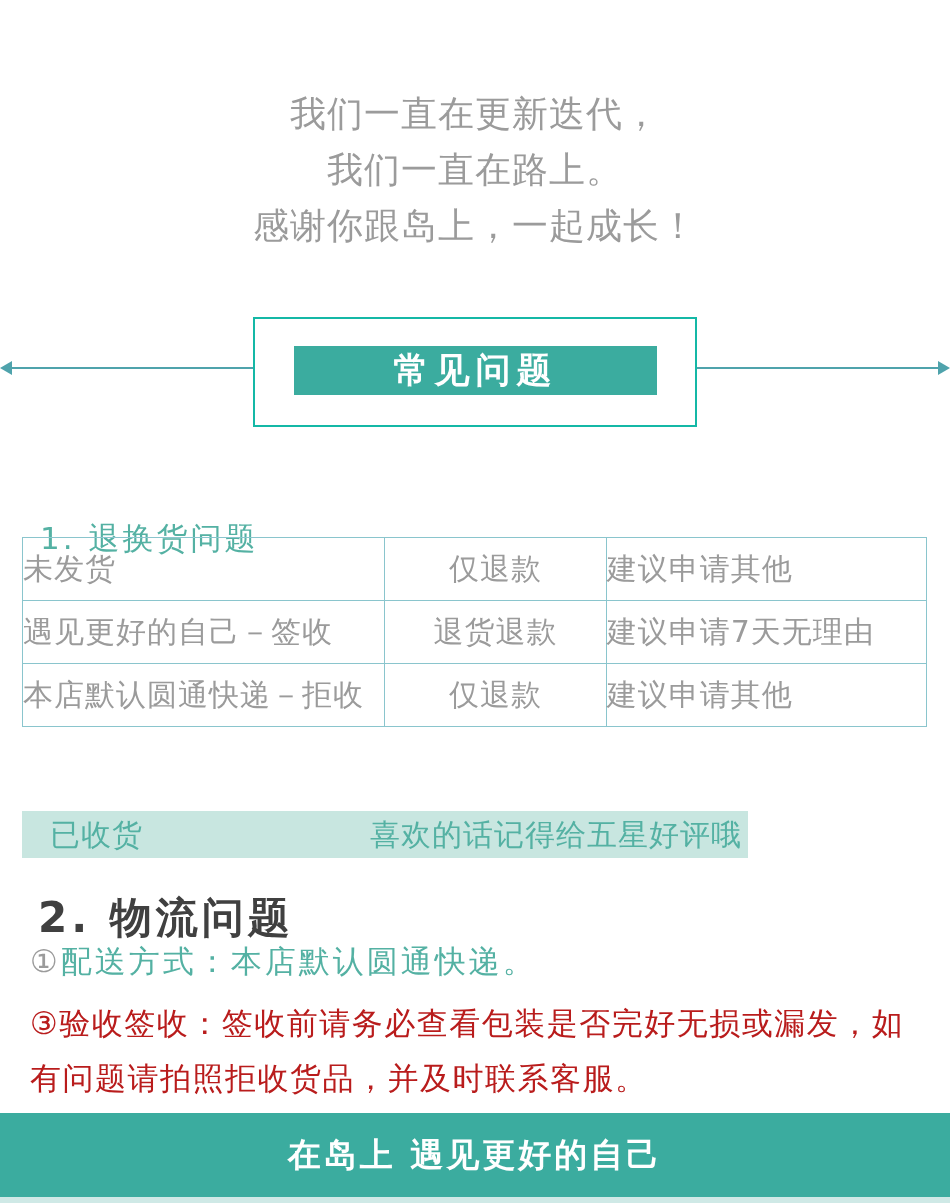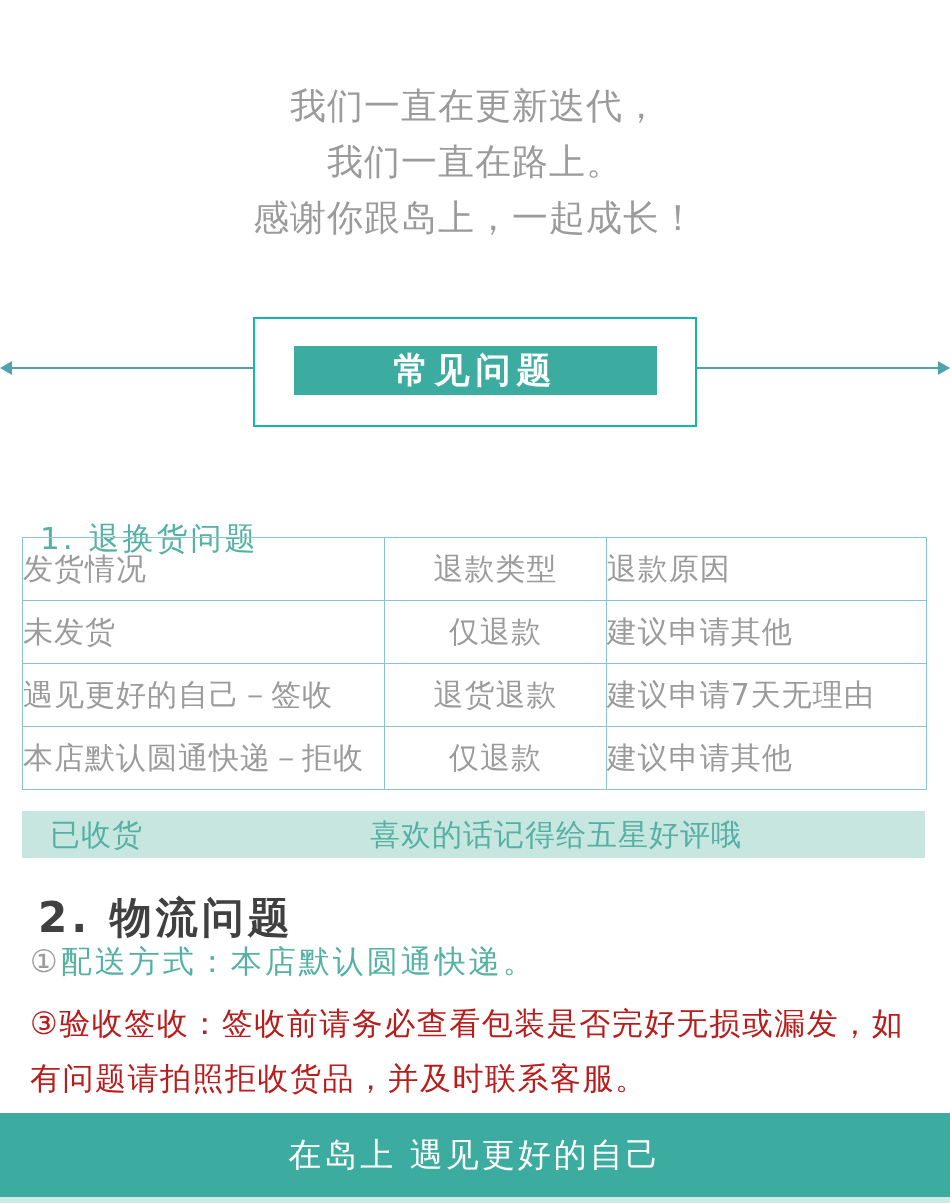--- a/index.html
+++ b/index.html
@@ -6,21 +6,21 @@
   .page{
     position:relative;
     width:950px;height:1203px;
     margin:0 auto;
     background:#ffffff;
     overflow:hidden;
     font-family:"DejaVu Sans","Liberation Sans",sans-serif;
   }
   
   .intro{
-    position:absolute;top:78px;left:0;width:950px;
+    position:absolute;top:86px;left:0;width:950px;
     text-align:center;
     color:#9b9b9b;
     font-size:36px;line-height:56px;
     letter-spacing:1px;
   }
   
   .banner-wrap{position:absolute;top:317px;left:0;width:950px;height:110px;}
   .arrow-line{position:absolute;top:50px;height:2px;background:#4fa3ac;}
   .arrow-line.left{left:10px;width:243px;}
   .arrow-line.right{right:10px;width:243px;}
@@ -61,21 +61,21 @@
     font-size:30px;
     letter-spacing:1px;
     padding:0;
   }
   td.c1{width:362px;padding-left:24px;text-align:left;}
   td.c2{width:221px;text-align:center;}
   td.c3{width:320px;padding-left:36px;text-align:left;}
   
   .band{
     position:absolute;top:811px;left:22px;
-    width:903px;height:47px;
+    width:726px;height:47px;
     background:#c8e6e0;
     color:#54b1a3;
     font-size:30px;line-height:47px;
     letter-spacing:1px;
     display:flex;
   }
   .band .b-label{padding-left:28px;width:320px;}
   .band .b-note{flex:1;}
   
   .sec2-heading{
@@ -98,20 +98,21 @@
   }
   
   .footer{
     position:absolute;top:1113px;left:0;
     width:950px;height:84px;
     background:#3bac9f;
     color:#ffffff;
     text-align:center;
     font-size:33px;line-height:84px;
     letter-spacing:3px;
+    font-weight:bold;
   }
   .footer-strip{
     position:absolute;top:1197px;left:0;
     width:950px;height:6px;
     background:#cfe9e6;
   }
 </style>
 </head>
 <body>
 
@@ -130,25 +131,20 @@
       <div class="banner-inner">常见问题</div>
     </div>
     <span class="arrow-line right"></span>
     <span class="arrow-head right"></span>
   </div>
 
   <div class="sec1-heading">1. 退换货问题</div>
 
   <table class="faq">
     <tbody>
-      <tr>
-        <td class="c1">发货情况</td>
-        <td class="c2">退款类型</td>
-        <td class="c3">退款原因</td>
-      </tr>
       <tr>
         <td class="c1">未发货</td>
         <td class="c2">仅退款</td>
         <td class="c3">建议申请其他</td>
       </tr>
       <tr>
         <td class="c1">遇见更好的自己－签收</td>
         <td class="c2">退货退款</td>
         <td class="c3">建议申请7天无理由</td>
       </tr>

